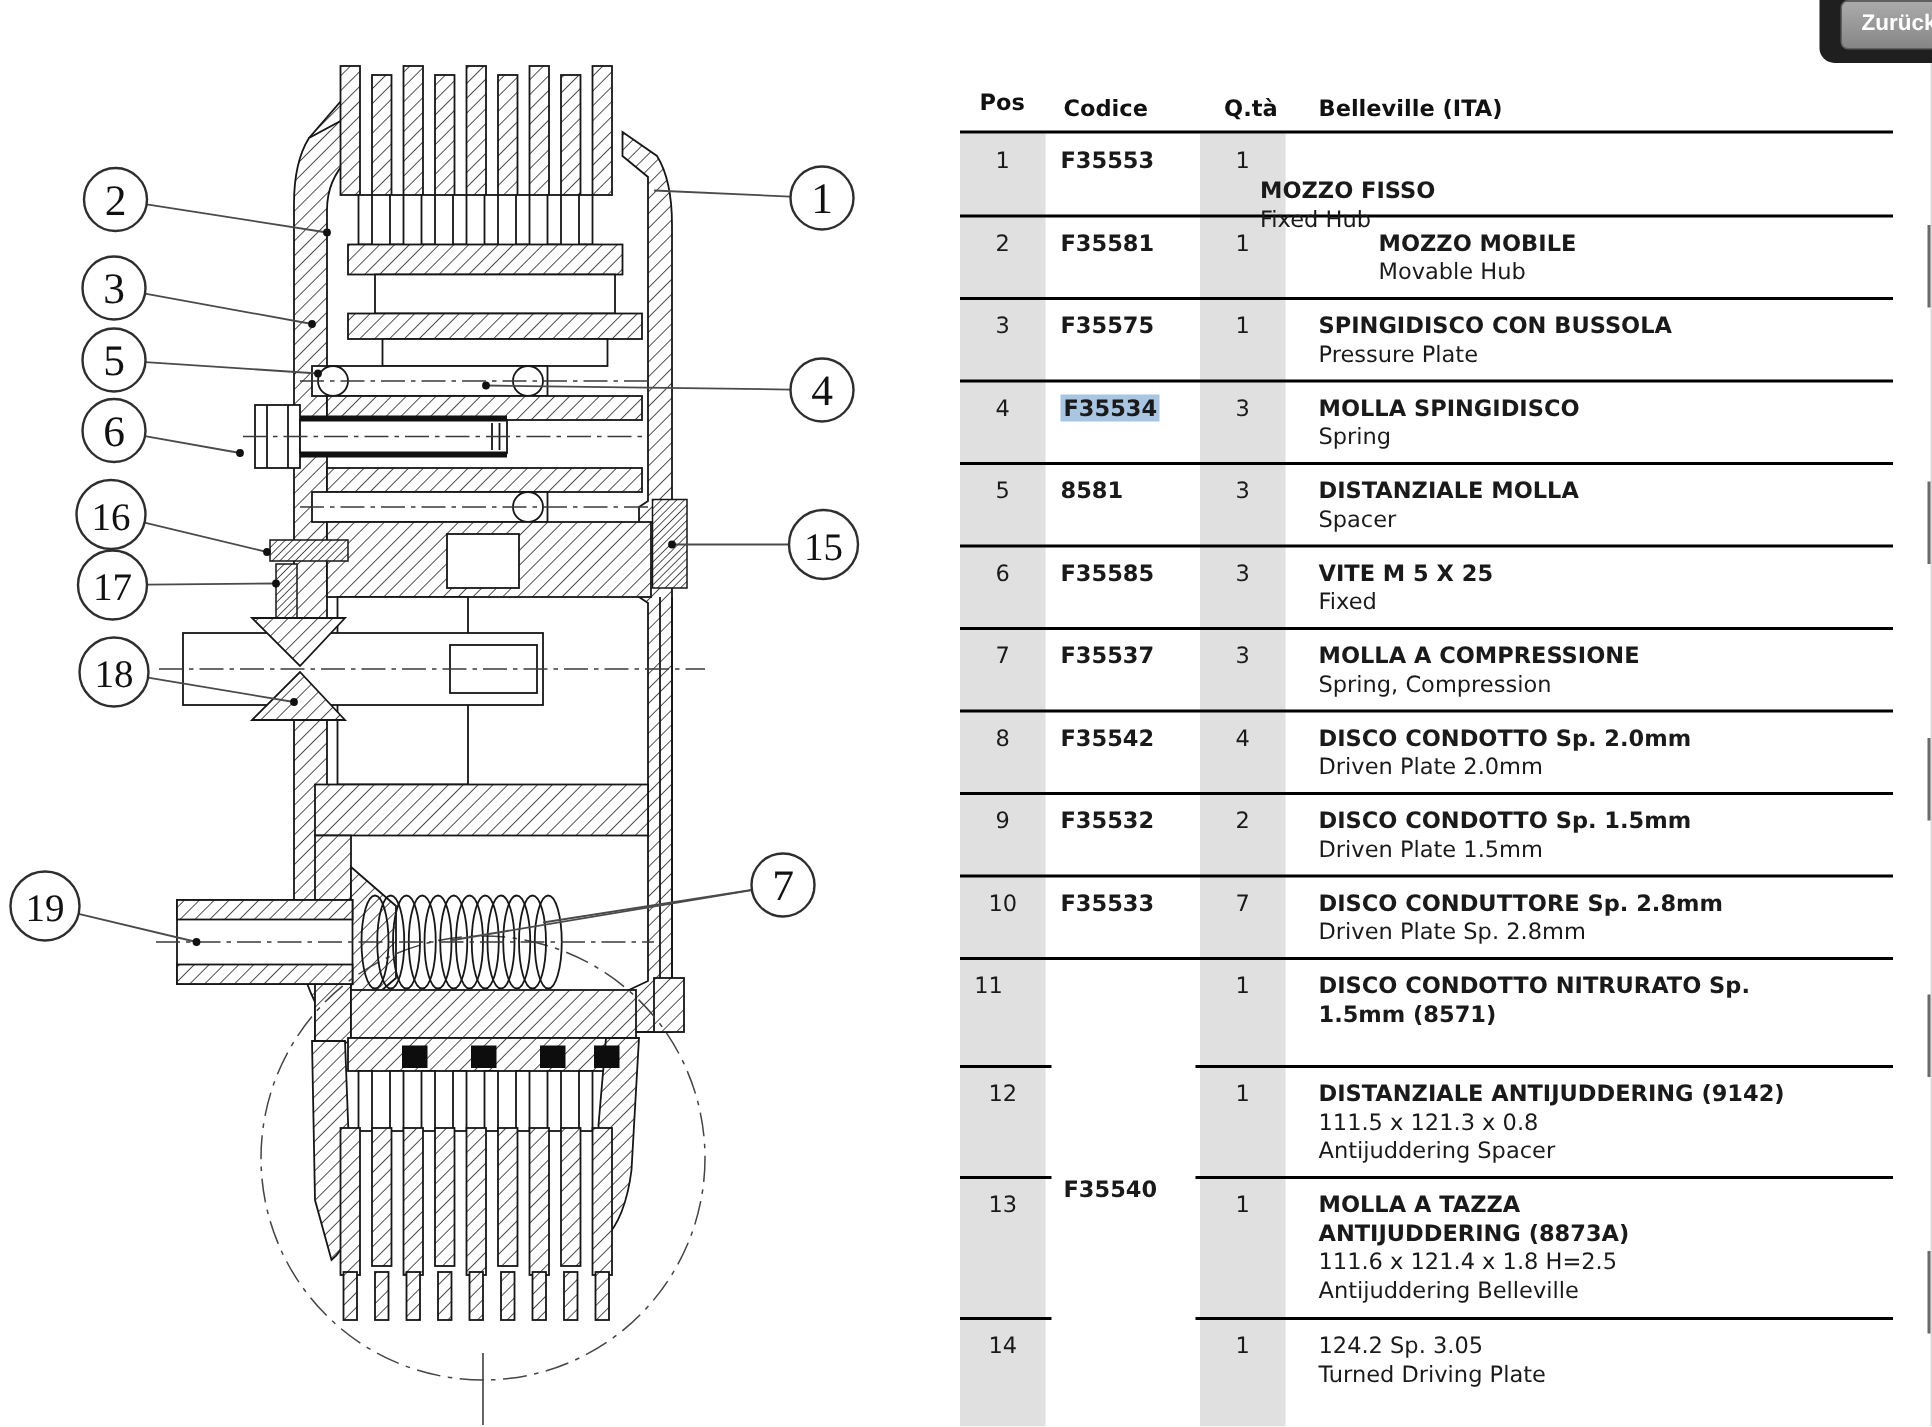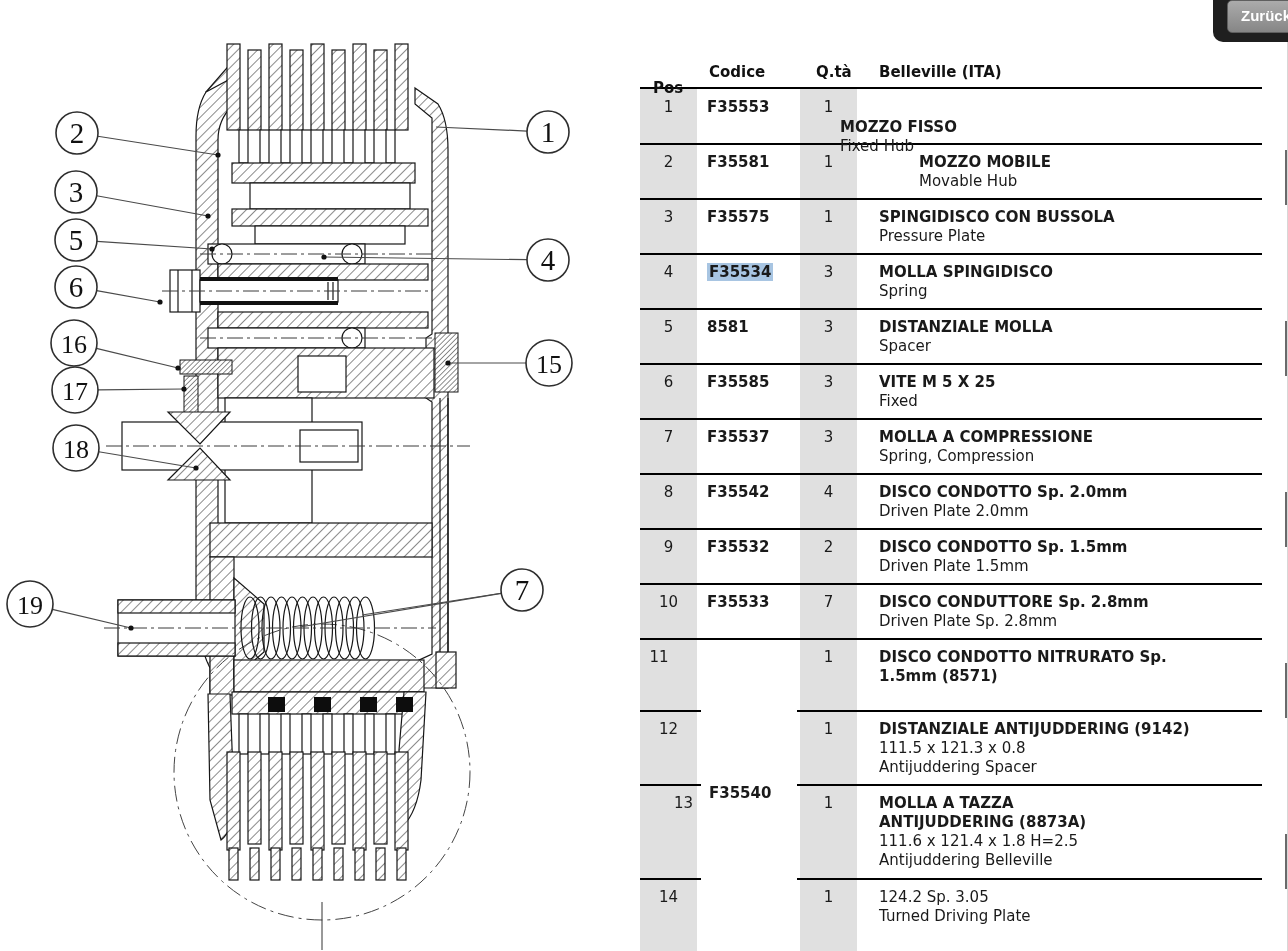--- a/index.html
+++ b/index.html
@@ -274,21 +274,21 @@
           <circle class="cc" cx="30" cy="604" r="23"></circle>
           <text class="callout" x="30" y="614" text-anchor="middle" font-size="26">19</text>
         </g>
       </g>
 </svg>
 </div>
 
 <div class="colstrip" style="left:640px;width:57px;"></div>
 <div class="colstrip" style="left:800px;width:57px;"></div>
 
-<div class="th" style="left:653px;top:79px;text-align:center;">Pos</div>
+<div class="th" style="left:653px;top:59px;text-align:center;">Pos</div>
 <div class="th" style="left:709px;top:63px;">Codice</div>
 <div class="th" style="left:816px;top:63px;">Q.tà</div>
 <div class="th" style="left:879px;top:63px;">Belleville (ITA)</div>
 <div class="hline" style="left:640px;top:87px;width:622px;"></div>
 
 <div id="rows-layer">
     <div class="cell center" style="left: 640px; top: 98px; width: 57px;">1</div>
     <div class="cell b" style="left: 707px; top: 98px;">F35553</div>
     <div class="cell center" style="left: 800px; top: 98px; width: 57px;">1</div>
     <div class="cell" style="left: 840px; top: 98px; margin-top: 20px;">
@@ -378,21 +378,21 @@
     <div class="rline" style="left: 797px; top: 710px; width: 465px;"></div>
     <div class="cell center" style="left: 640px; top: 720px; width: 57px;">12</div>
     <div class="cell center" style="left: 800px; top: 720px; width: 57px;">1</div>
     <div class="cell" style="left: 879px; top: 720px;">
       <div class="descline b">DISTANZIALE ANTIJUDDERING (9142)</div>
       <div class="descline">111.5 x 121.3 x 0.8</div>
       <div class="descline">Antijuddering Spacer</div>
     </div>
     <div class="rline" style="left: 640px; top: 784px; width: 61px;"></div>
     <div class="rline" style="left: 797px; top: 784px; width: 465px;"></div>
-    <div class="cell center" style="left: 640px; top: 794px; width: 57px; margin-left: 15px;">13</div>
+    <div class="cell center" style="left: 640px; top: 794px; width: 57px;">13</div>
     <div class="cell center" style="left: 800px; top: 794px; width: 57px;">1</div>
     <div class="cell" style="left: 879px; top: 794px;">
       <div class="descline b">MOLLA A TAZZA</div>
       <div class="descline b">ANTIJUDDERING (8873A)</div>
       <div class="descline">111.6 x 121.4 x 1.8 H=2.5</div>
       <div class="descline">Antijuddering Belleville</div>
     </div>
     <div class="rline" style="left: 640px; top: 878px; width: 61px;"></div>
     <div class="rline" style="left: 797px; top: 878px; width: 465px;"></div>
     <div class="cell center" style="left: 640px; top: 888px; width: 57px;">14</div>

